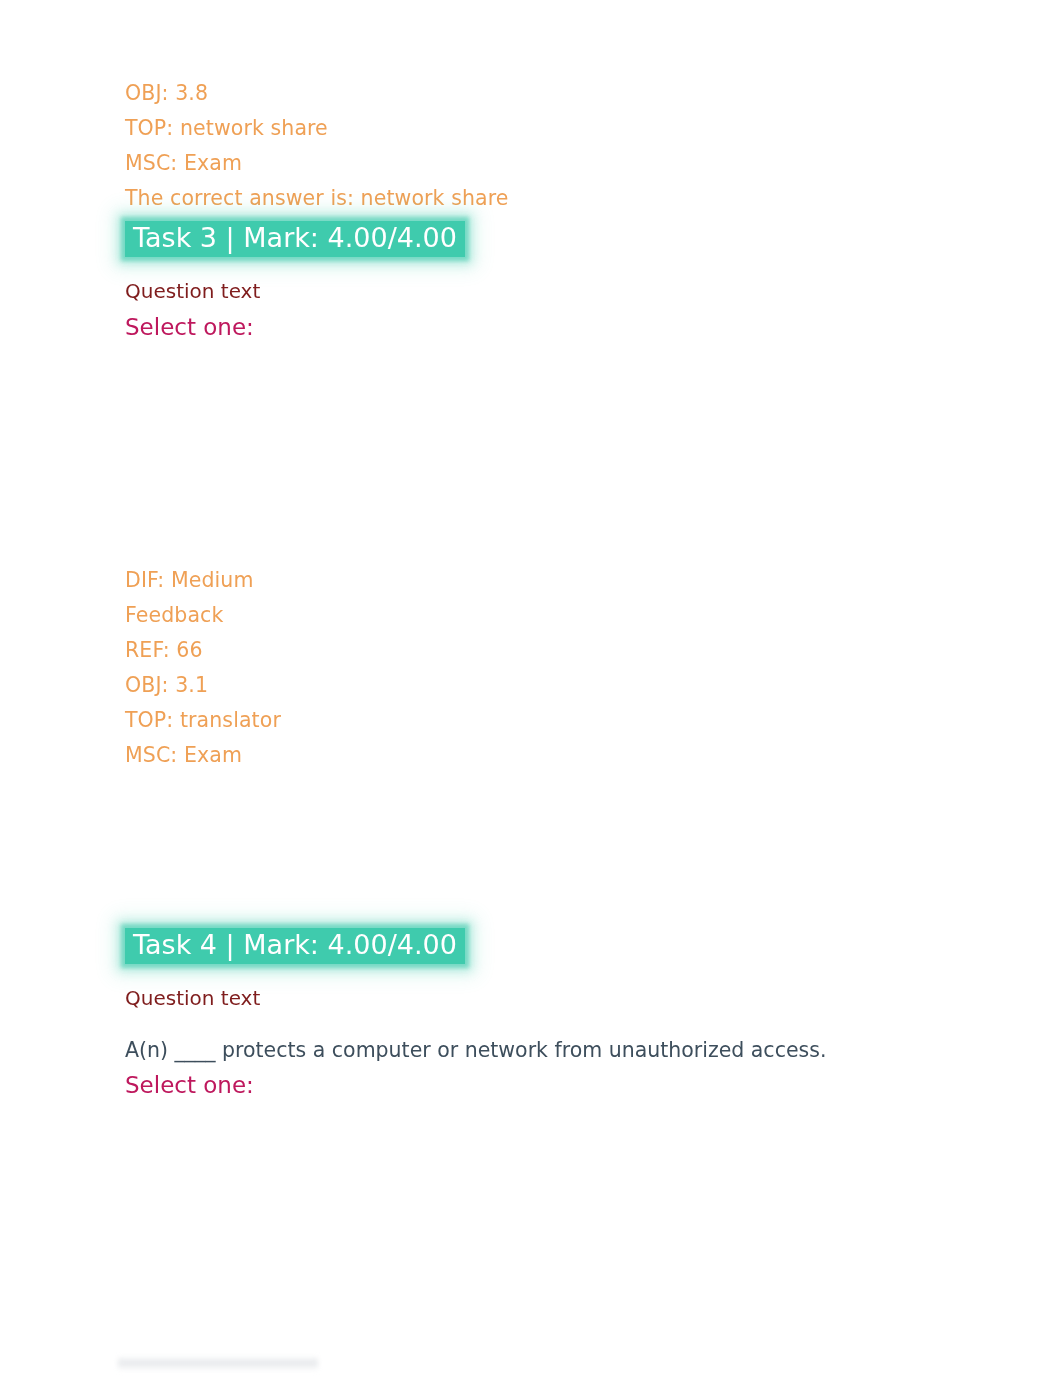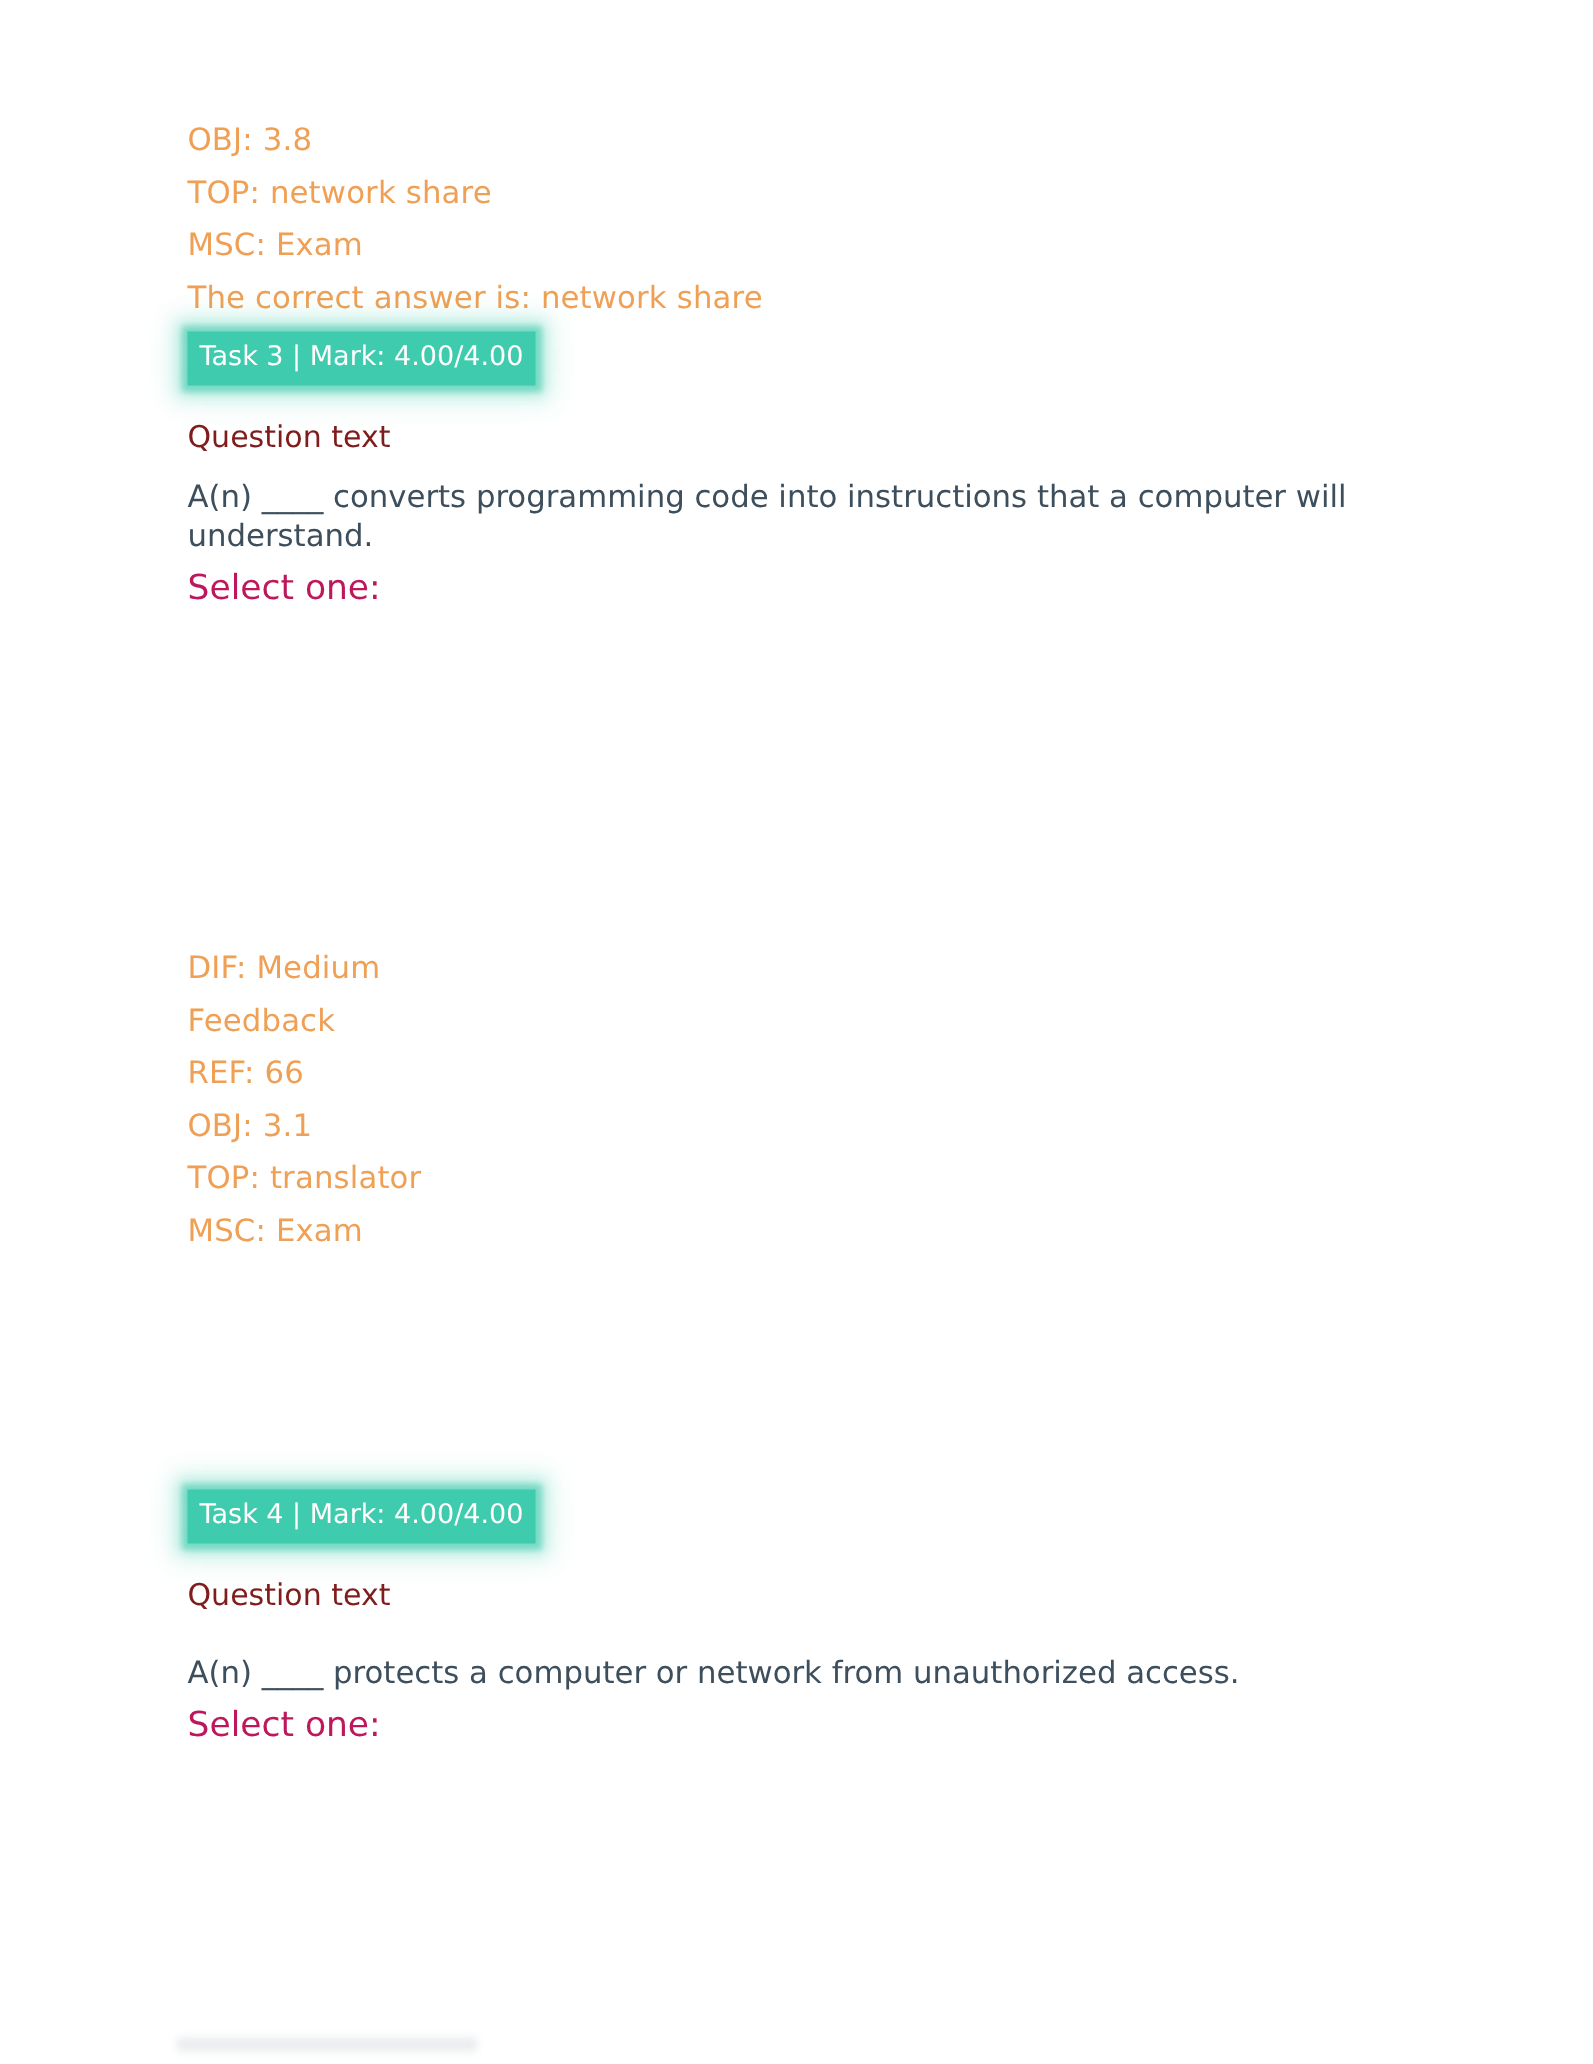--- a/index.html
+++ b/index.html
@@ -42,21 +42,21 @@
 
   
   .task-badge-wrap {
     position: relative;
     height: 34px;
   }
   .task-badge {
     display: inline-block;
     background: #3fcbad;
     color: #ffffff;
-    font-size: 18px;
+    font-size: 27px;
     line-height: 30px;
     padding: 2px 8px 4px 8px;
     white-space: nowrap;
     box-shadow:
       0 0 4px 4px rgba(63, 203, 173, 0.55),
       0 0 10px 7px rgba(63, 203, 173, 0.30),
       0 0 18px 12px rgba(63, 203, 173, 0.14);
     filter: blur(0.15px);
   }
 
@@ -118,21 +118,20 @@
 
     <div style="margin-top:5px;">
 
       <div class="task-badge-wrap">
         <span class="task-badge">Task 3 | Mark: 4.00/4.00</span>
       </div>
 
       <div style="margin-top:22px;">
         <div class="qtext-label">Question text</div>
 
-        <div class="qbody" style="margin-top:14px;">A(n) ____ converts programming code into instructions that a computer will understand.</div>
 
         <div class="qselect" style="margin-top:10px;">Select one:</div>
 
         <div class="answer-region" style="height:222px;"></div>
       </div>
 
       <div>
         <div class="meta-line">DIF: Medium</div>
         <div class="meta-line">Feedback</div>
         <div class="meta-line">REF: 66</div>

